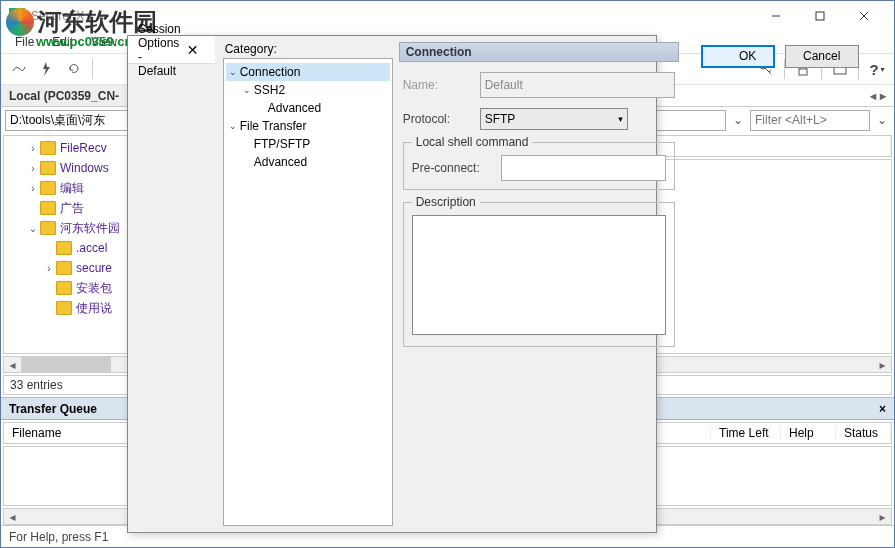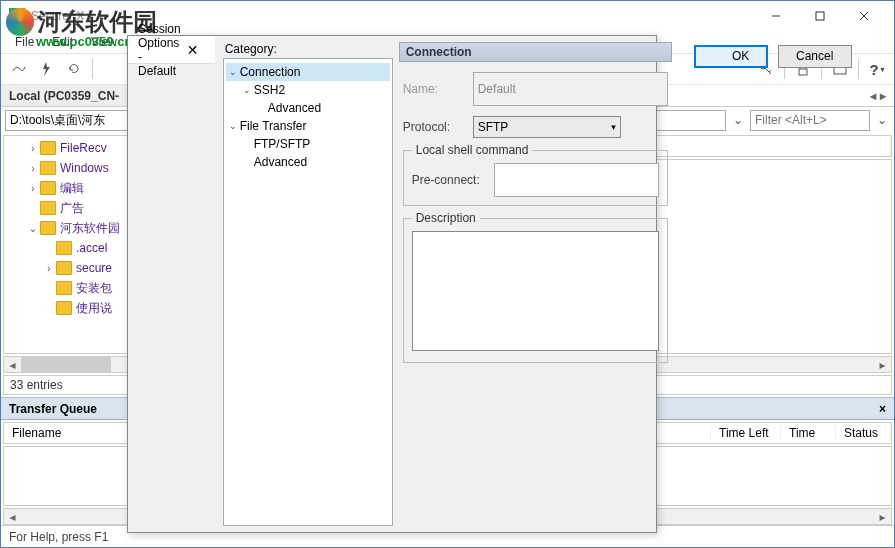--- a/index.html
+++ b/index.html
@@ -72,24 +72,24 @@
 .dlg-body { flex: 1; display: flex; padding: 6px 8px; gap: 6px; }
 .dlg-cat-label { padding: 0 0 2px 2px; }
 .dlg-left { width: 170px; display:flex; flex-direction:column; }
 .dlg-tree { flex:1; border: 1px solid #aaa; background: #fff; padding: 4px 2px; }
 .dlg-tree .row { height: 18px; display: flex; align-items: center; }
 .dlg-tree .arrow { width: 14px; display:inline-flex; justify-content:center; font-size: 9px; color:#444;}
 .dlg-tree .sel { background: #cde6f7; }
 .dlg-right { flex: 1; display: flex; flex-direction: column; }
 .dlg-section { height: 20px; background: linear-gradient(#cfd9e6,#bcc8d8); border: 1px solid #9ab; display: flex; align-items: center; padding: 0 6px; font-weight: bold; color: #334; }
 .dlg-form { padding: 10px 4px; display: flex; flex-direction: column; gap: 10px; }
-.form-row { display: flex; align-items: center; gap: 0; }
+.form-row { display: flex; align-items: center; gap: 7px; }
 .form-row label { width: 70px; color: #444; }
 .form-row .disabled { color: #999; }
-.text-input { height: 34px; border: 1px solid #aaa; padding: 0 4px; background: #fff; }
+.text-input { height: 26px; border: 1px solid #aaa; padding: 0 4px; background: #fff; }
 .text-input.ro { background: #f0f0f0; color:#888; }
 .select { height: 22px; border: 1px solid #888; background: #eaeaea; padding: 0 4px; display: flex; align-items: center; width: 148px; justify-content: space-between; }
 .fieldset { border: 1px solid #bbb; padding: 8px; margin-top: 2px; }
 .fieldset .legend { position: relative; top: -16px; background: #f0f0f0; padding: 0 4px; display: inline-block; color:#333; }
 .fieldset-body { margin-top: -10px; }
 .textarea { width: 100%; height: 120px; border: 1px solid #888; background: #fff; resize: none; }
 .dlg-buttons { height: 40px; display: flex; align-items: center; justify-content: flex-end; gap: 10px; padding: 0 14px; }
 .btn { width: 74px; height: 23px; border: 1px solid #888; background: #e8e8e8; display: flex; align-items: center; justify-content: center; }
 .btn.primary { border: 2px solid #0078d7; background: #e5f1fb; padding-left: 20px; }
 
@@ -280,21 +280,21 @@
   </div>
 
   <div class="transfer-section">
     <div class="transfer-tab">
       <span>Transfer Queue</span>
       <span class="close">×</span>
     </div>
     <div class="transfer-header">
       <div class="col" style="flex:1">Filename</div>
       <div class="col" style="width:70px">Time Left</div>
-      <div class="col" style="width:55px">Time</div>
+      <div class="col" style="width:55px">Help</div>
       <div class="col" style="width:55px">Status</div>
     </div>
     <div class="transfer-body"></div>
     <div class="hscroll">
       <span class="arrow l">◂</span>
       <span class="arrow r">▸</span>
     </div>
   </div>
 
   <div class="statusbar">

